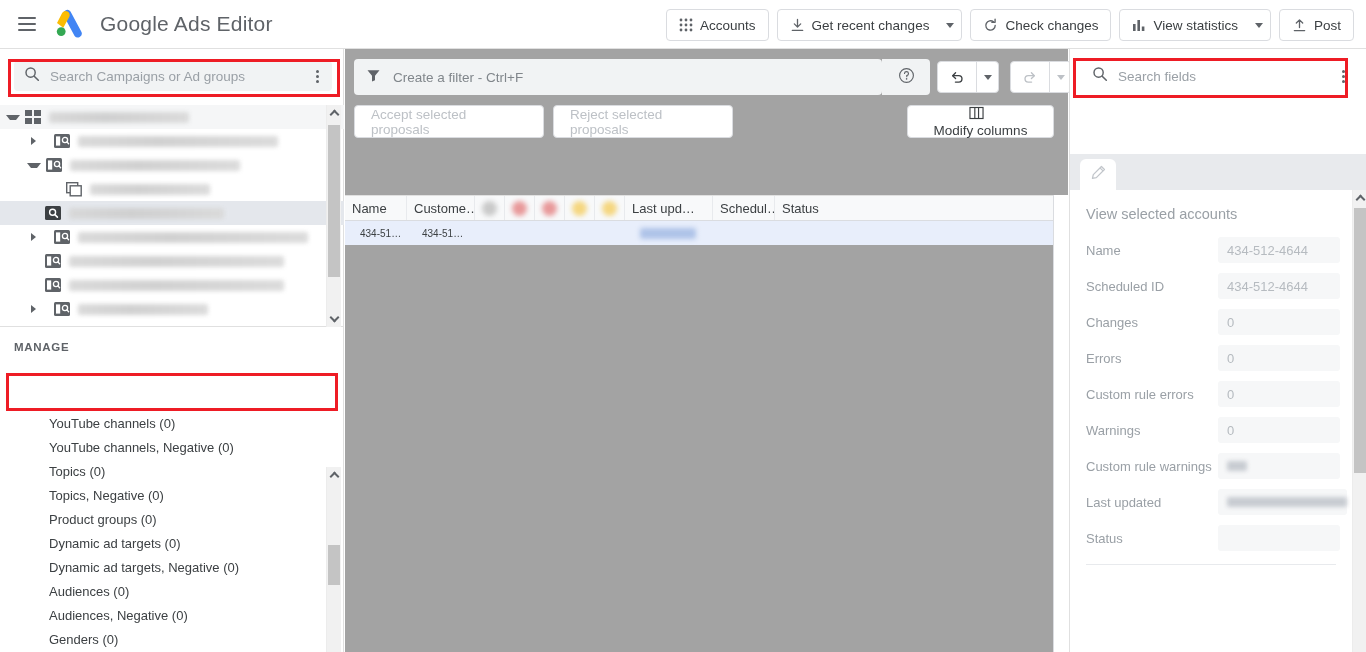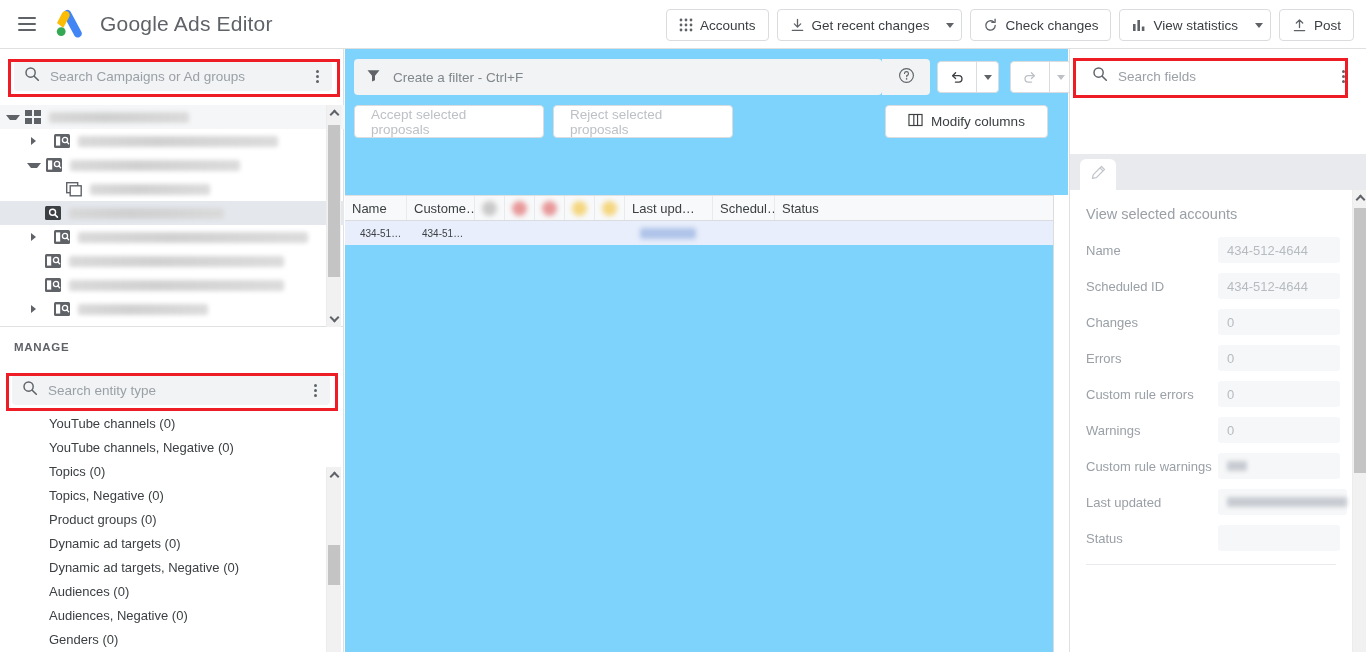--- a/index.html
+++ b/index.html
@@ -116,42 +116,42 @@
     display:flex; align-items:center; justify-content:center;
   }
   .vscroll .arrow.up { top: 0; }
   .vscroll .arrow.dn { bottom: 0; }
   .chev { width: 7px; height: 7px; border-left: 2px solid #5f6368; border-top: 2px solid #5f6368; }
   .chev.up { transform: rotate(45deg); margin-top: 3px; }
   .chev.dn { transform: rotate(-135deg); margin-bottom: 3px; }
   .vscroll .thumb { position: absolute; left: 1px; right: 1px; background: #c4c4c4; border-radius: 0; }
 
   
-  .center { position: absolute; top: 49px; left: 345px; width: 723px; height: 603px; background: #7dd3fc; }
+  .center { position: absolute; top: 49px; left: 345px; width: 723px; height: 603px; background: #a3a3a3; }
   .filterbar { position: absolute; top: 10px; left: 9px; width: 528px; height: 36px;
     background: #f1f3f4; border-radius: 4px; display: flex; align-items: center; padding: 0 12px; }
   .filterbar .ftext { font-size: 13.5px; color: #80868b; margin-left: 12px; }
   .helpbtn { position: absolute; top: 10px; left: 537px; width: 48px; height: 36px;
     background: #f1f3f4; border-radius: 0 4px 4px 0; display:flex; align-items:center; justify-content:center; }
   .undo-group { position: absolute; top: 12px; left: 592px; display: flex; }
   .undo-group .grp { display:flex; border: 1px solid #dadce0; border-radius: 4px; height: 32px; overflow: hidden; background:#fff; }
   .undo-group .grp > div { display:flex; align-items:center; justify-content:center; height: 100%; }
   .undo-group .btn { width: 38px; }
   .undo-group .dd { width: 22px; border-left: 1px solid #dadce0; }
 
   .proposal-row { position: absolute; top: 56px; left: 9px; width: 705px; height: 33px; }
   .pbtn {
     height: 33px; border: 1px solid #dadce0; border-radius: 4px; background: #fff;
     display: inline-flex; align-items: center; justify-content: center;
     padding: 0 16px; font-size: 13.5px; color: #bdc1c6; position: absolute;
   }
   .pbtn.enabled { color: #3c4043; }
   #accept-proposals-button { left: 0; width: 190px; }
   #reject-proposals-button { left: 199px; width: 180px; }
-  #modify-columns-button { right: 11px; width: 163px; }
+  #modify-columns-button { right: 5px; width: 147px; flex-direction: column; }
   #modify-columns-button .glyph { margin-right: 8px; }
 
   .tablewrap { position: absolute; top: 146px; left: 0; width: 723px; height: 457px; }
   .thead { display: flex; height: 26px; background: #f8f9fa; border-top: 1px solid #e0e0e0; border-bottom: 1px solid #dadce0; }
   .th {
     font-size: 13px; color: #3c4043; display: flex; align-items: center;
     padding-left: 7px; border-right: 1px solid #e8eaed; height: 100%; overflow: hidden;
     white-space: nowrap;
   }
   .th.icon-col { justify-content: center; padding-left: 0; }
@@ -397,34 +397,20 @@
         </div>
       <div class="track"></div>
       <div class="thumb" style="top:20px; height:152px;"></div>
       <div class="arrow dn">
           <span class="chev dn"></span>
         </div>
     </div>
 
     <div class="manage-label">MANAGE</div>
 
-    <div class="searchbox" id="entity-search-box">
-      <span class="sicon">
-        <svg width="16" height="16" viewBox="0 0 16 16">
-          <circle cx="6.6" cy="6.6" r="4.6" stroke="#5f6368" stroke-width="1.45" fill="none"></circle>
-          <path d="M10.2 10.2 L14.3 14.3" stroke="#5f6368" stroke-width="1.55" stroke-linecap="round"></path>
-        </svg>
-      </span>
-      <input value="" placeholder="Search entity type" style="">
-      <div class="kebab">
-          <i></i>
-          <i></i>
-          <i></i>
-        </div>
-    </div>
 
     <div class="entity-list" id="entity-list">
         <div class="entity-item">YouTube channels (0)</div>
         <div class="entity-item">YouTube channels, Negative (0)</div>
         <div class="entity-item">Topics (0)</div>
         <div class="entity-item">Topics, Negative (0)</div>
         <div class="entity-item">Product groups (0)</div>
         <div class="entity-item">Dynamic ad targets (0)</div>
         <div class="entity-item">Dynamic ad targets, Negative (0)</div>
         <div class="entity-item">Audiences (0)</div>

